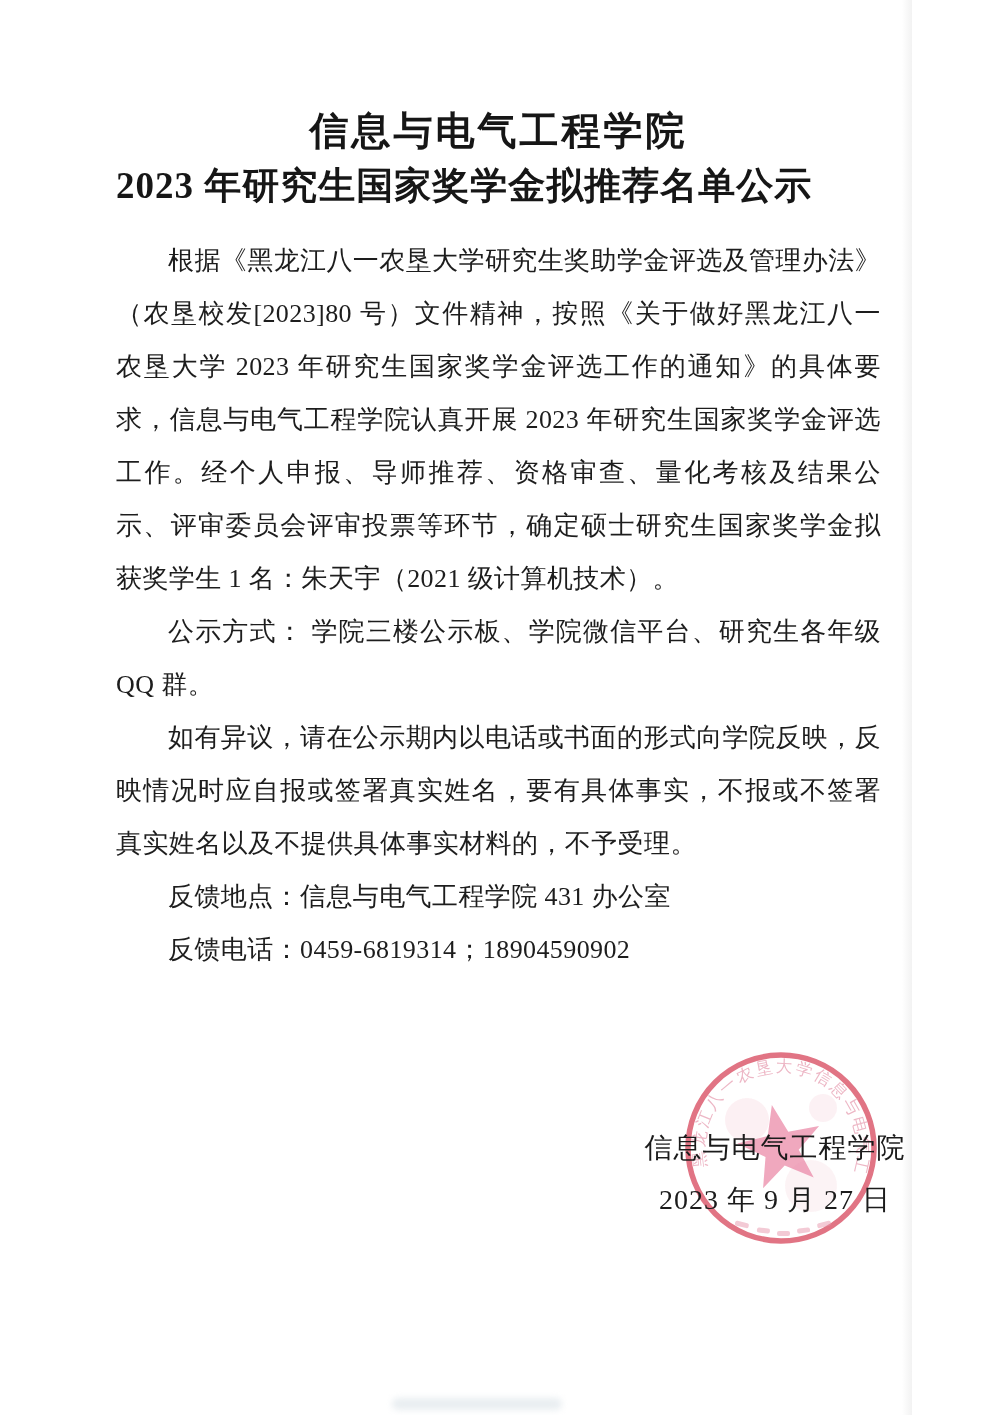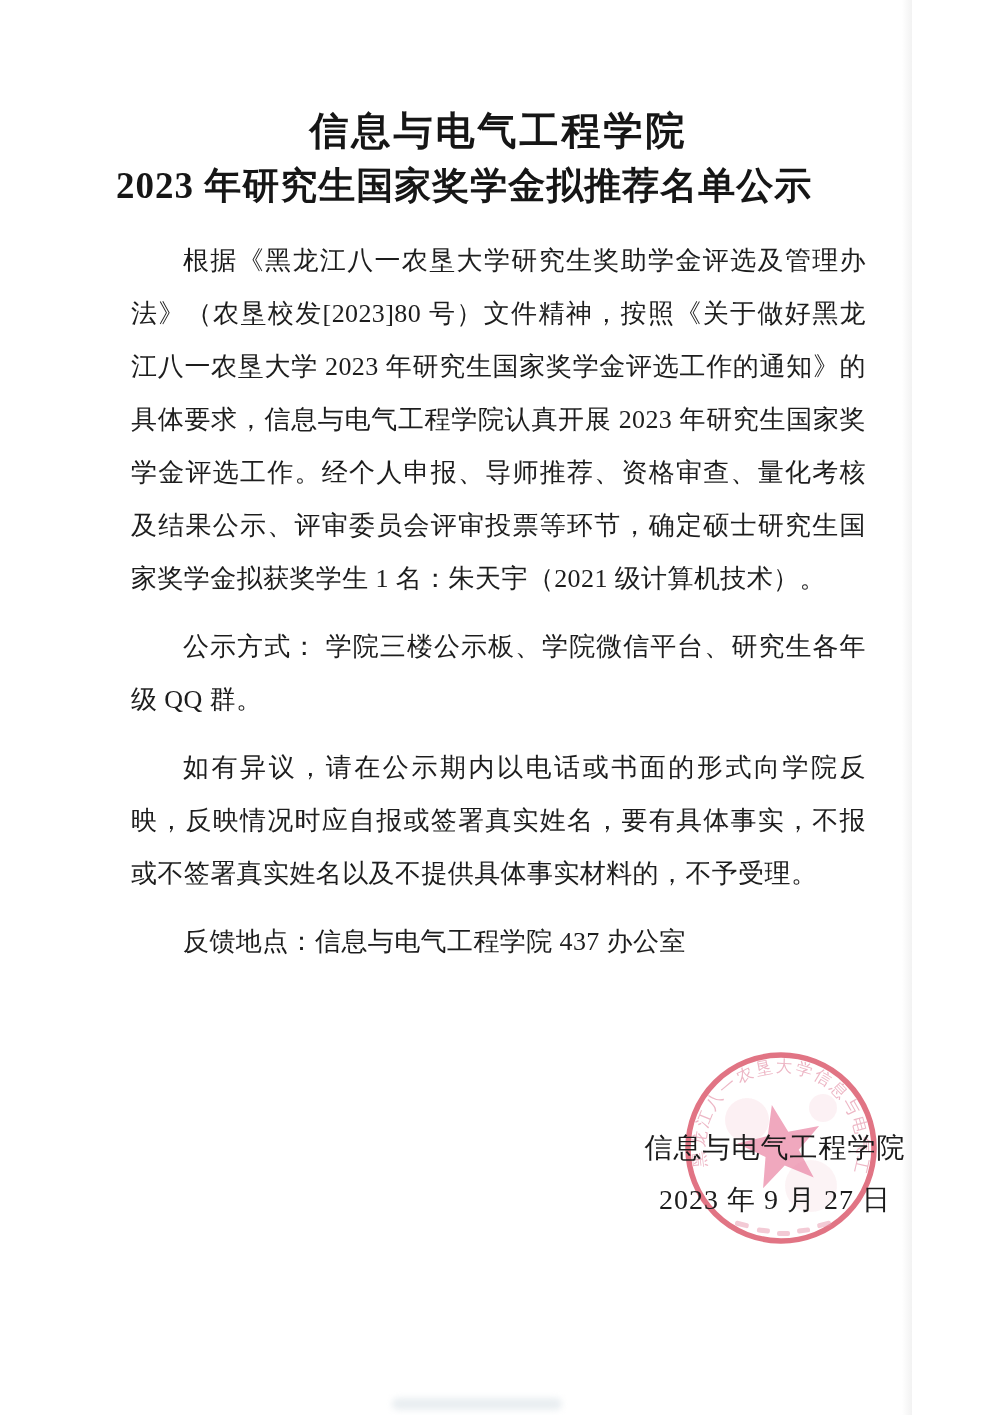--- a/index.html
+++ b/index.html
@@ -42,21 +42,21 @@
   .title2 {
     margin: 2px 0 22px 0;
     font-size: 37px;
     line-height: 52px;
     font-weight: 700;
     text-align: left;
     letter-spacing: 1px;
     color: #161616;
   }
   .para {
-    margin: 15px;
+    margin: 0;
     font-size: 26px;
     line-height: 53px;
     text-align: justify;
     text-indent: 2em;
     letter-spacing: 0.4px;
     color: #1d1d1d;
   }
   .signature {
     position: absolute;
     left: 625px;
@@ -101,21 +101,22 @@
 
   <div class="edge-shade"></div>
 
   <div class="content">
     <h1 class="title1">信息与电气工程学院</h1>
     <h1 class="title2">2023 年研究生国家奖学金拟推荐名单公示</h1>
 
     <p class="para">根据《黑龙江八一农垦大学研究生奖助学金评选及管理办法》（农垦校发[2023]80 号）文件精神，按照《关于做好黑龙江八一农垦大学 2023 年研究生国家奖学金评选工作的通知》的具体要求，信息与电气工程学院认真开展 2023 年研究生国家奖学金评选工作。经个人申报、导师推荐、资格审查、量化考核及结果公示、评审委员会评审投票等环节，确定硕士研究生国家奖学金拟获奖学生 1 名：朱天宇（2021 级计算机技术）。</p>
     <p class="para">公示方式： 学院三楼公示板、学院微信平台、研究生各年级 QQ 群。</p>
     <p class="para">如有异议，请在公示期内以电话或书面的形式向学院反映，反映情况时应自报或签署真实姓名，要有具体事实，不报或不签署真实姓名以及不提供具体事实材料的，不予受理。</p>
-    <p class="para">反馈地点：信息与电气工程学院 437 办公室</p>
+    <p class="para">反馈地点：信息与电气工程学院 431 办公室</p>
+    <p class="para">反馈电话：0459-6819314；18904590902</p>
   </div>
 
   <svg class="seal" viewBox="-102 -102 204 204" xmlns="http://www.w3.org/2000/svg">
     <defs>
       <path id="sealArc" d="M -70.5,30 A 76.5,76.5 0 1 1 70.5,30" fill="none"></path>
     </defs>
 
     <circle cx="0" cy="0" r="93" fill="none" stroke="#d84f63" stroke-width="5.5" opacity="0.88"></circle>
 
     <circle cx="-34" cy="-28" r="22" fill="#eda0b4" opacity="0.18"></circle>

